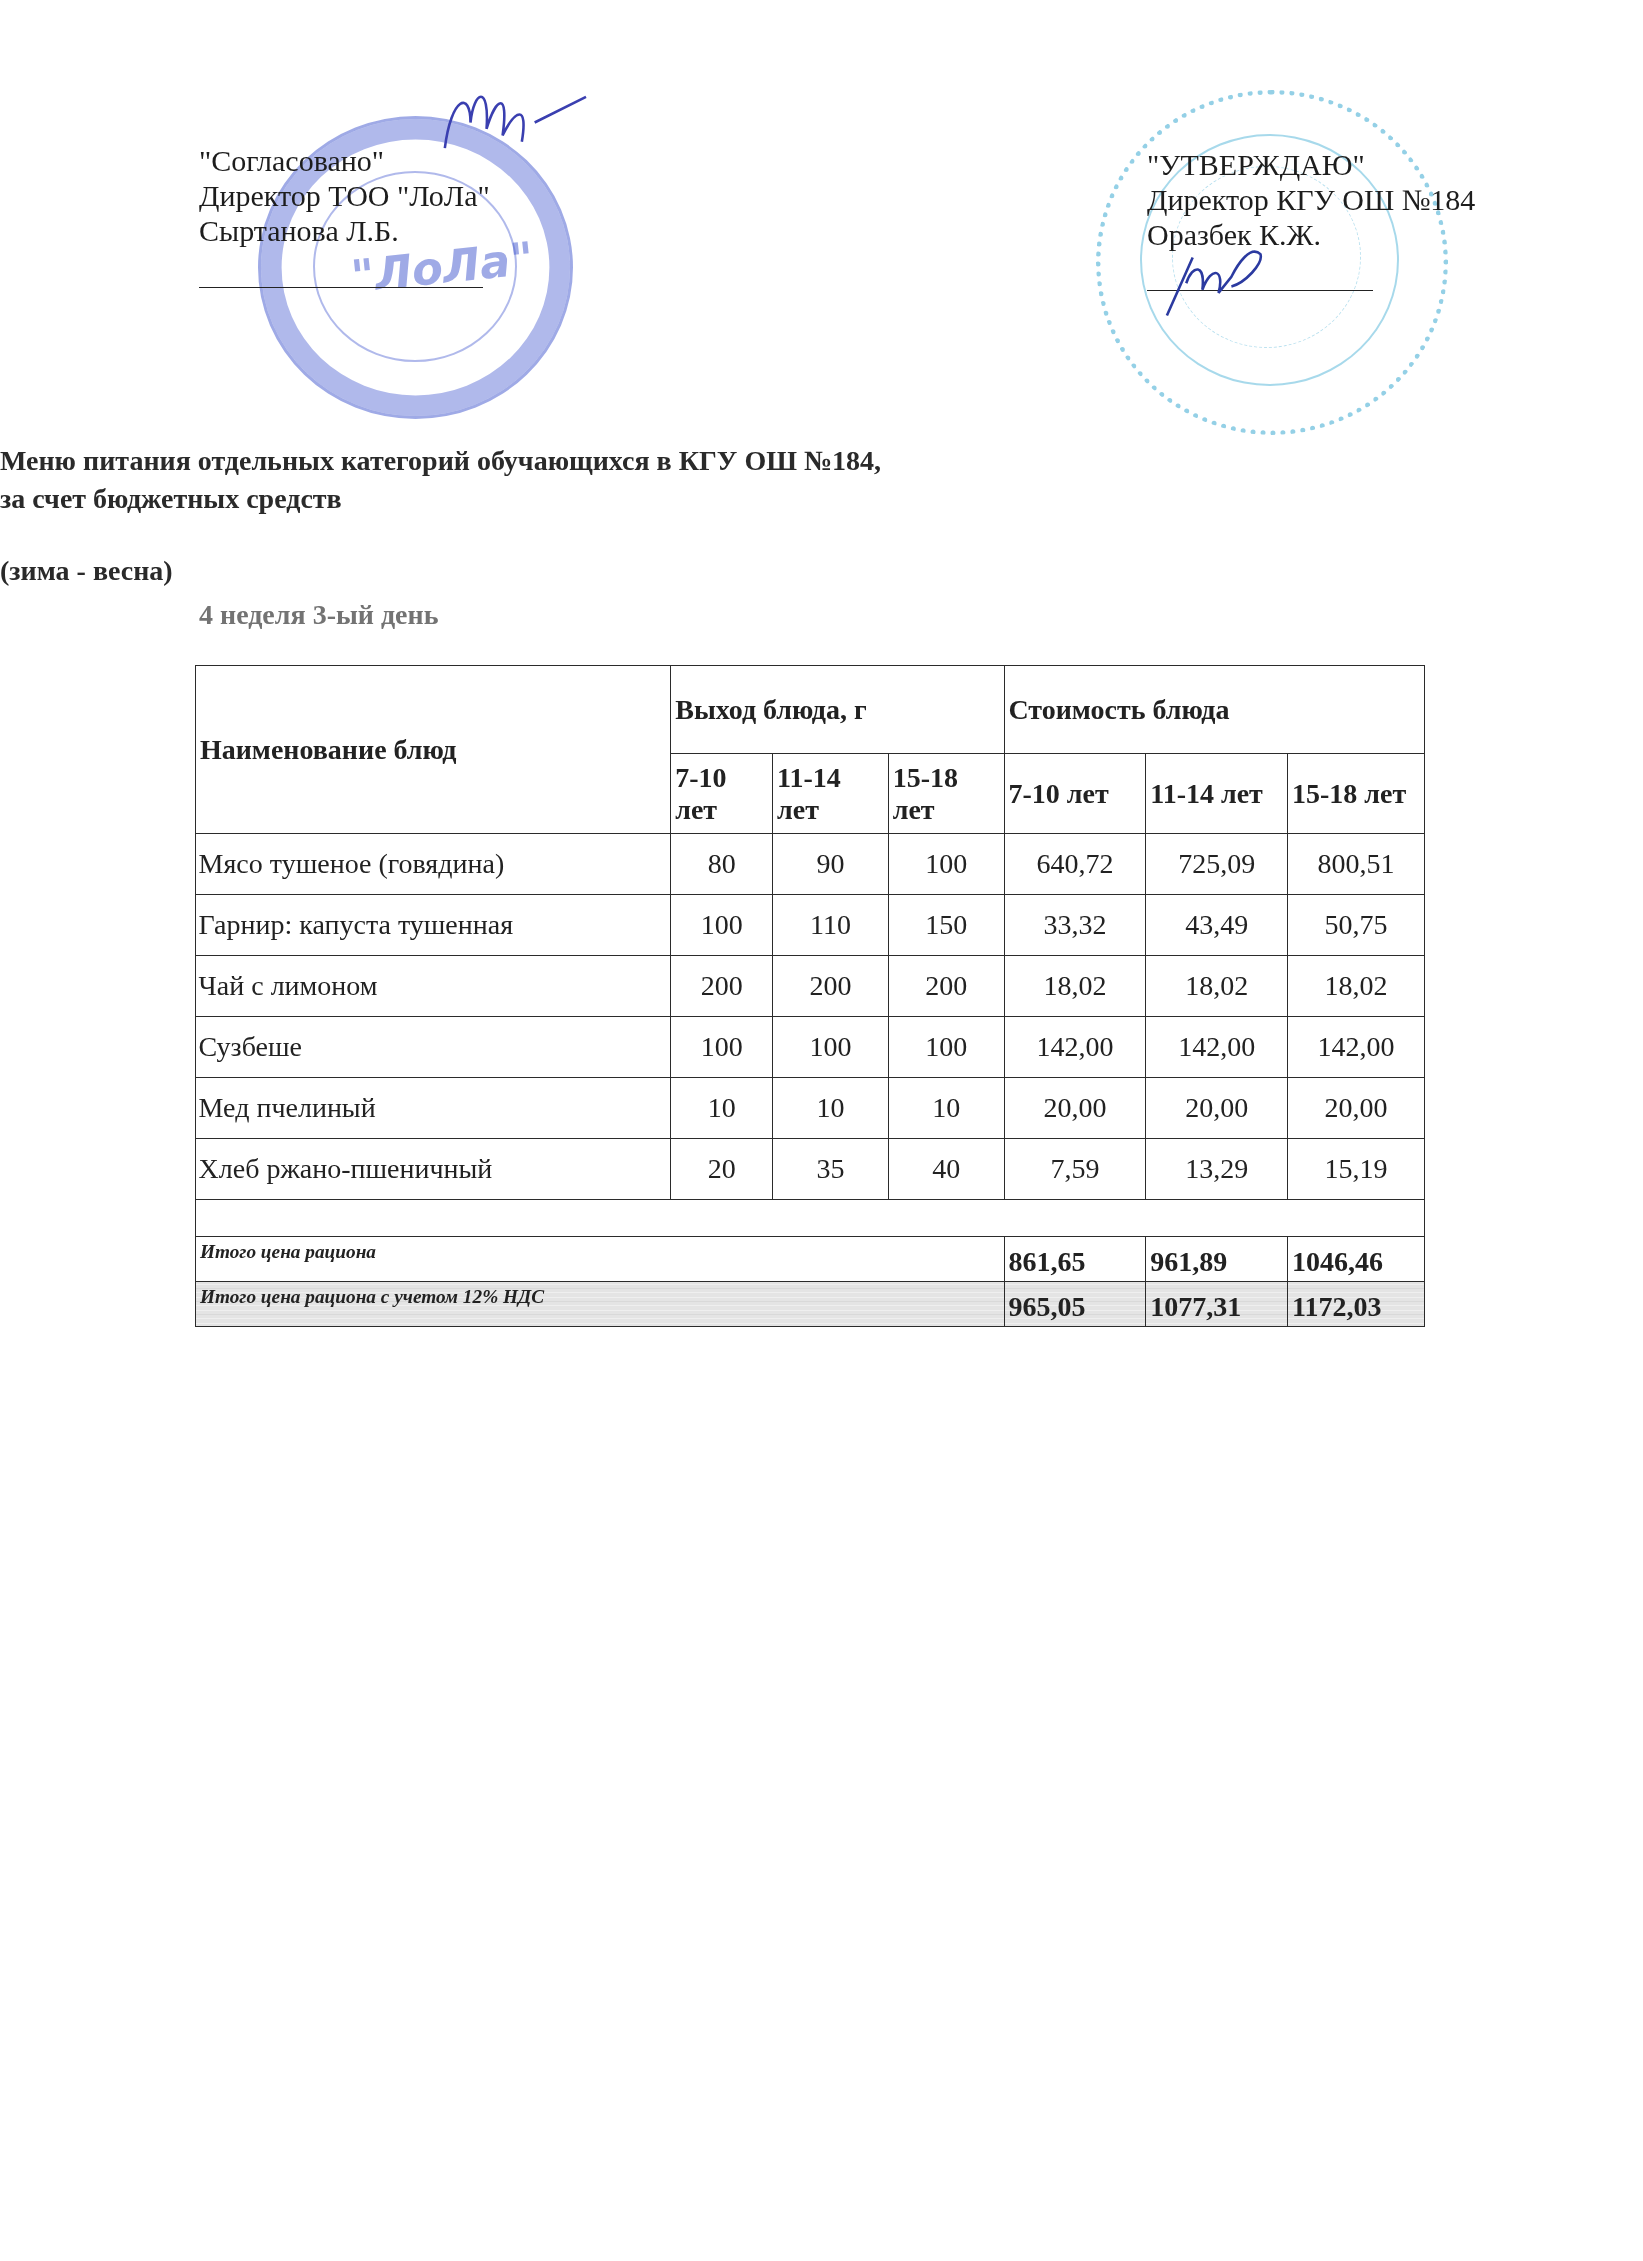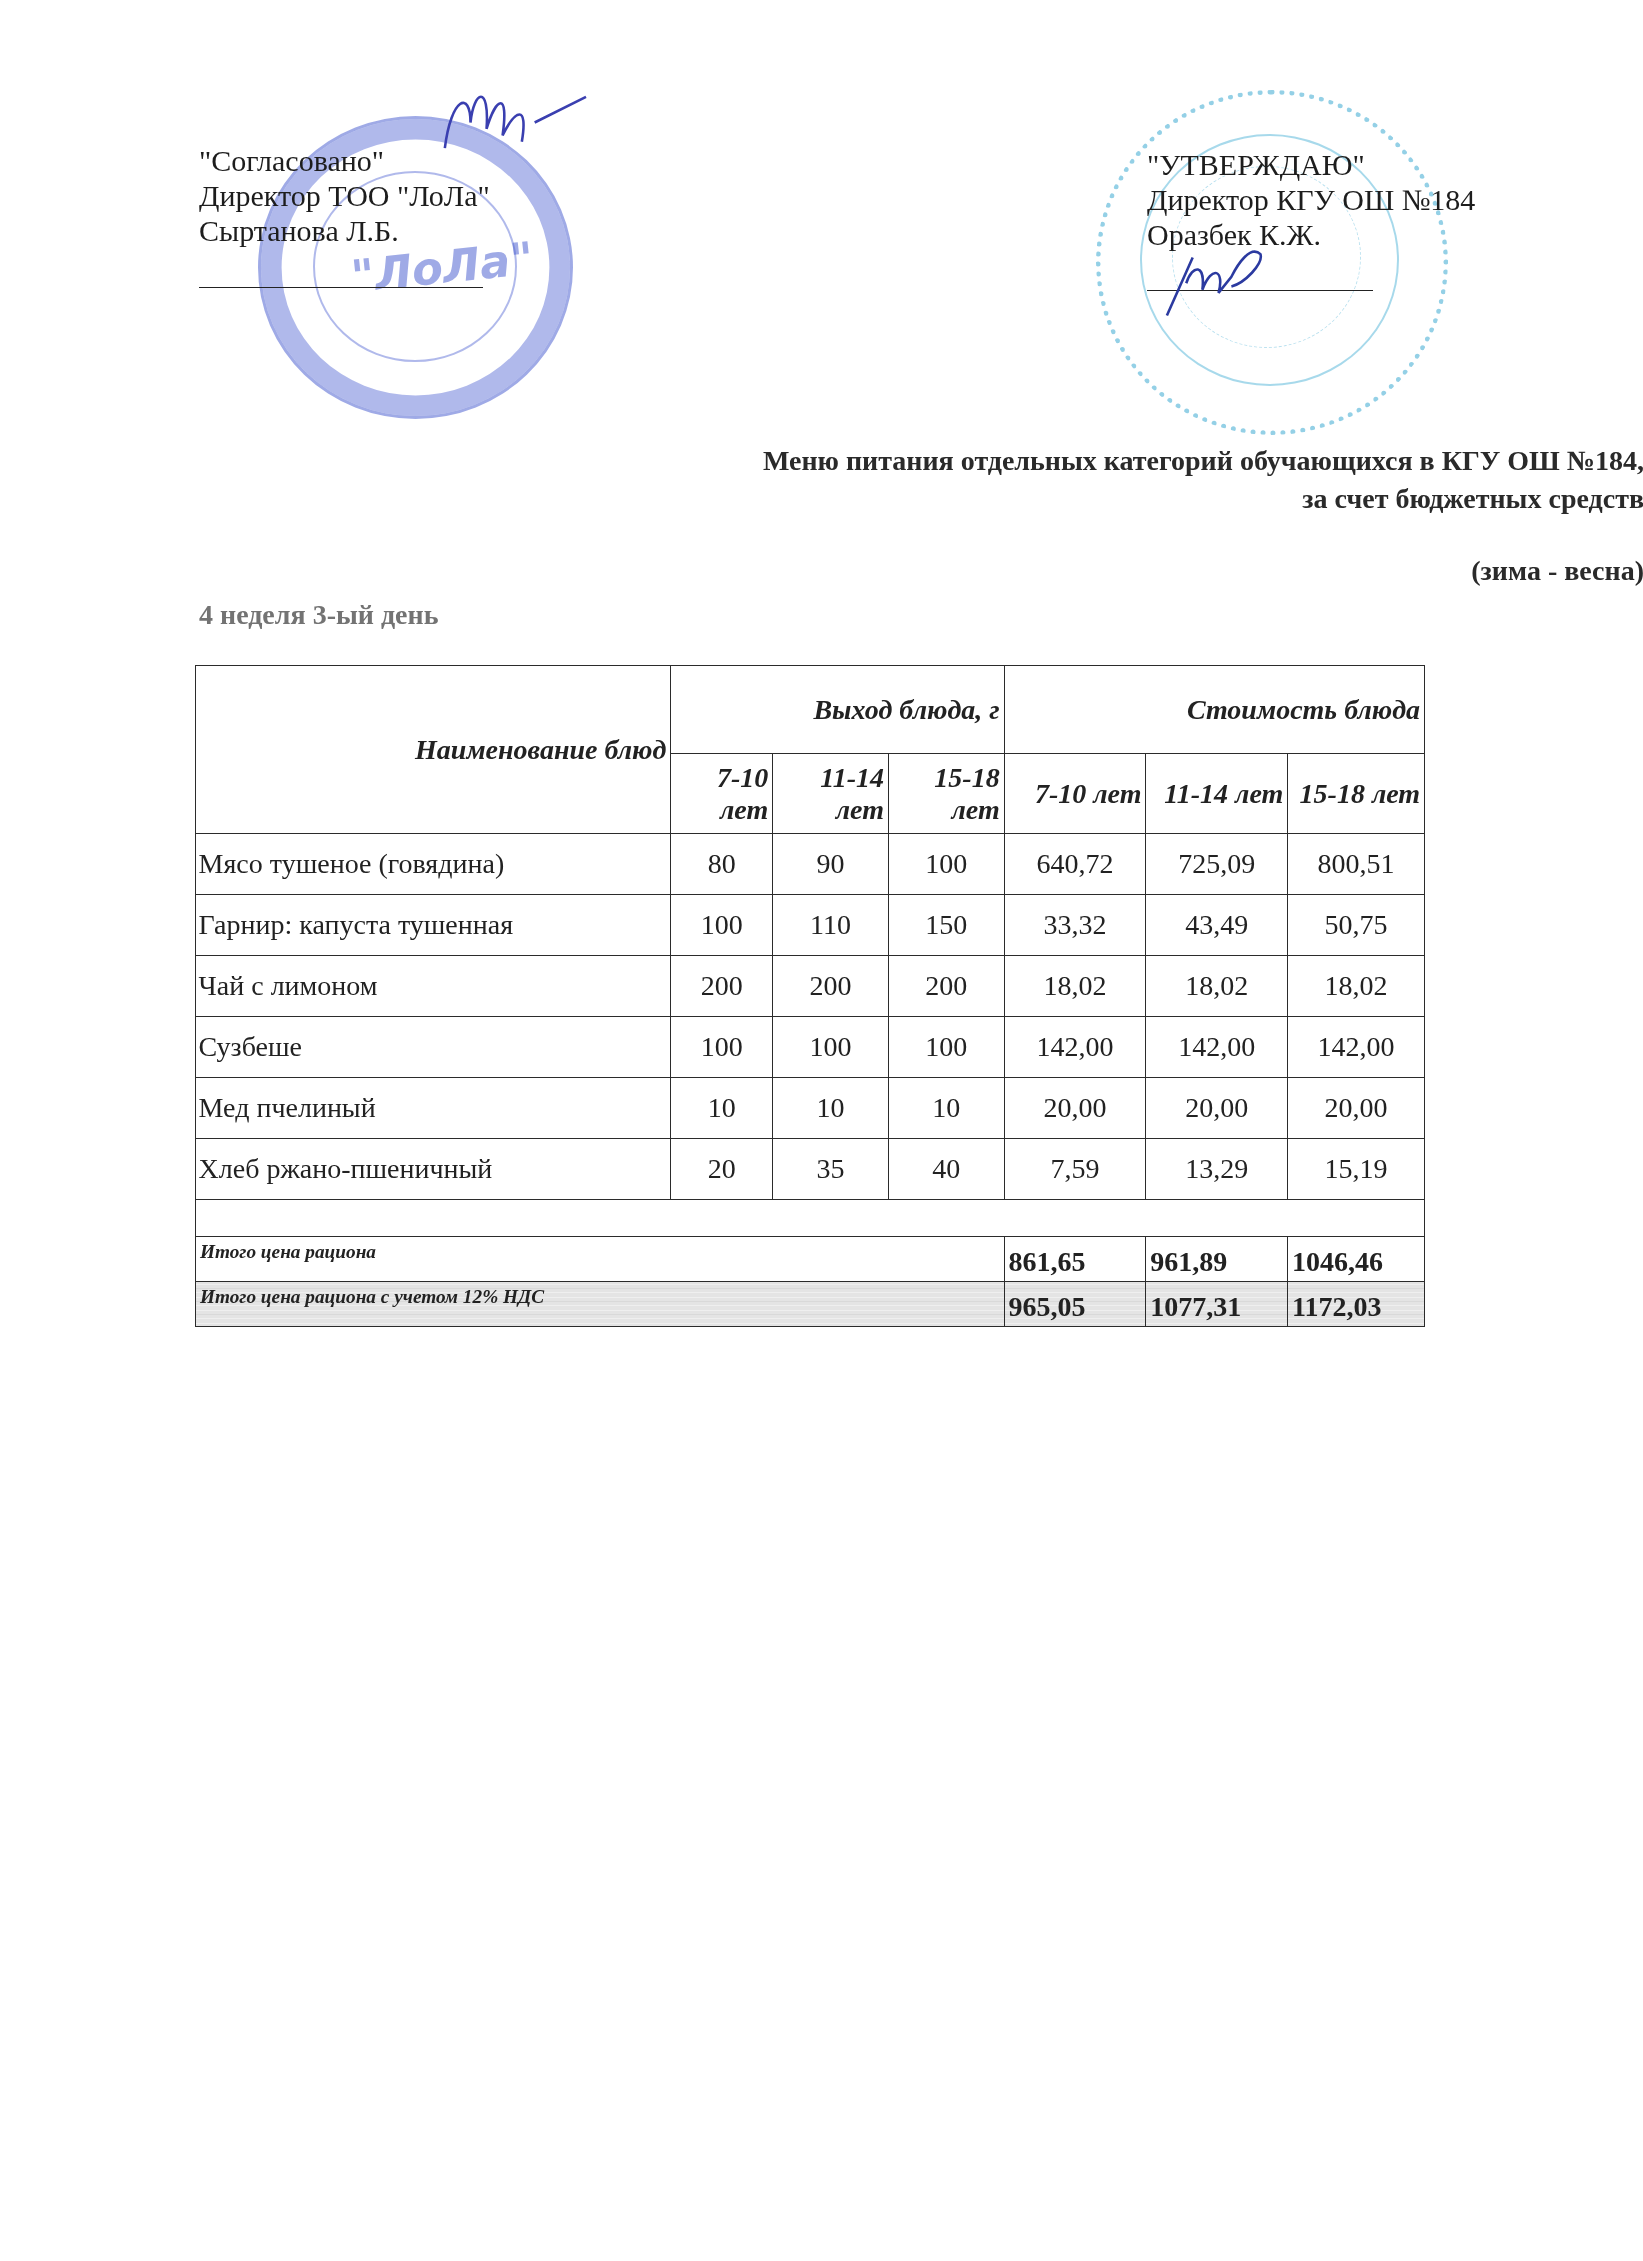--- a/index.html
+++ b/index.html
@@ -23,27 +23,27 @@
   .stamp-right { left:1096px; top:90px; width:342px; height:335px;
     border:5.2px dotted rgba(60,170,210,0.55); }
   .stamp-right .inner { position:absolute; left:39px; top:39px; width:255px; height:248px; border-radius:50%;
     border:2.6px solid rgba(60,170,210,0.45); }
   .stamp-right .inner2 { position:absolute; left:71px; top:71px; width:187px; height:180px; border-radius:50%;
     border:1.9px dashed rgba(60,170,210,0.35); }
 
   .signature { position:absolute; }
 
   
-  .title { position:absolute; left:0; width:1644px; text-align:right; font-weight:bold; font-size:28px; color:#2a2a2a; }
+  .title { position:absolute; left:0; width:1644px; text-align:left; font-weight:bold; font-size:28px; color:#2a2a2a; }
 
   
   table.menu { position:absolute; left:195px; top:665px; width:1230px; border-collapse:collapse;
                font-size:28px; color:#222; }
   table.menu td, table.menu th { border:1.9px solid #2b2b2b; padding:0 3.9px; }
-  table.menu th { font-weight:bold; text-align:right;font-style:italic; }
+  table.menu th { font-weight:bold; text-align:left; }
   table.menu td.num { text-align:center; }
   table.menu td.name { text-align:left; padding-left:2.6px; white-space:nowrap; }
   .row-item td { height:60px; }
   .row-spacer td { height:36px; }
   .row-total td { height:40px; }
   .total-label { font-style:italic; font-weight:bold; font-size:19.3px; vertical-align:top; padding-top:3.9px !important;margin-top:36px; }
   .total-val { font-weight:bold; text-align:left; vertical-align:bottom; padding-bottom:2.6px !important; }
   .row-vat td.shade { background:repeating-linear-gradient(0deg,#d9d9d9 0 1.3px,#efefef 1.3px 2.6px); }
 </style>
 </head>

